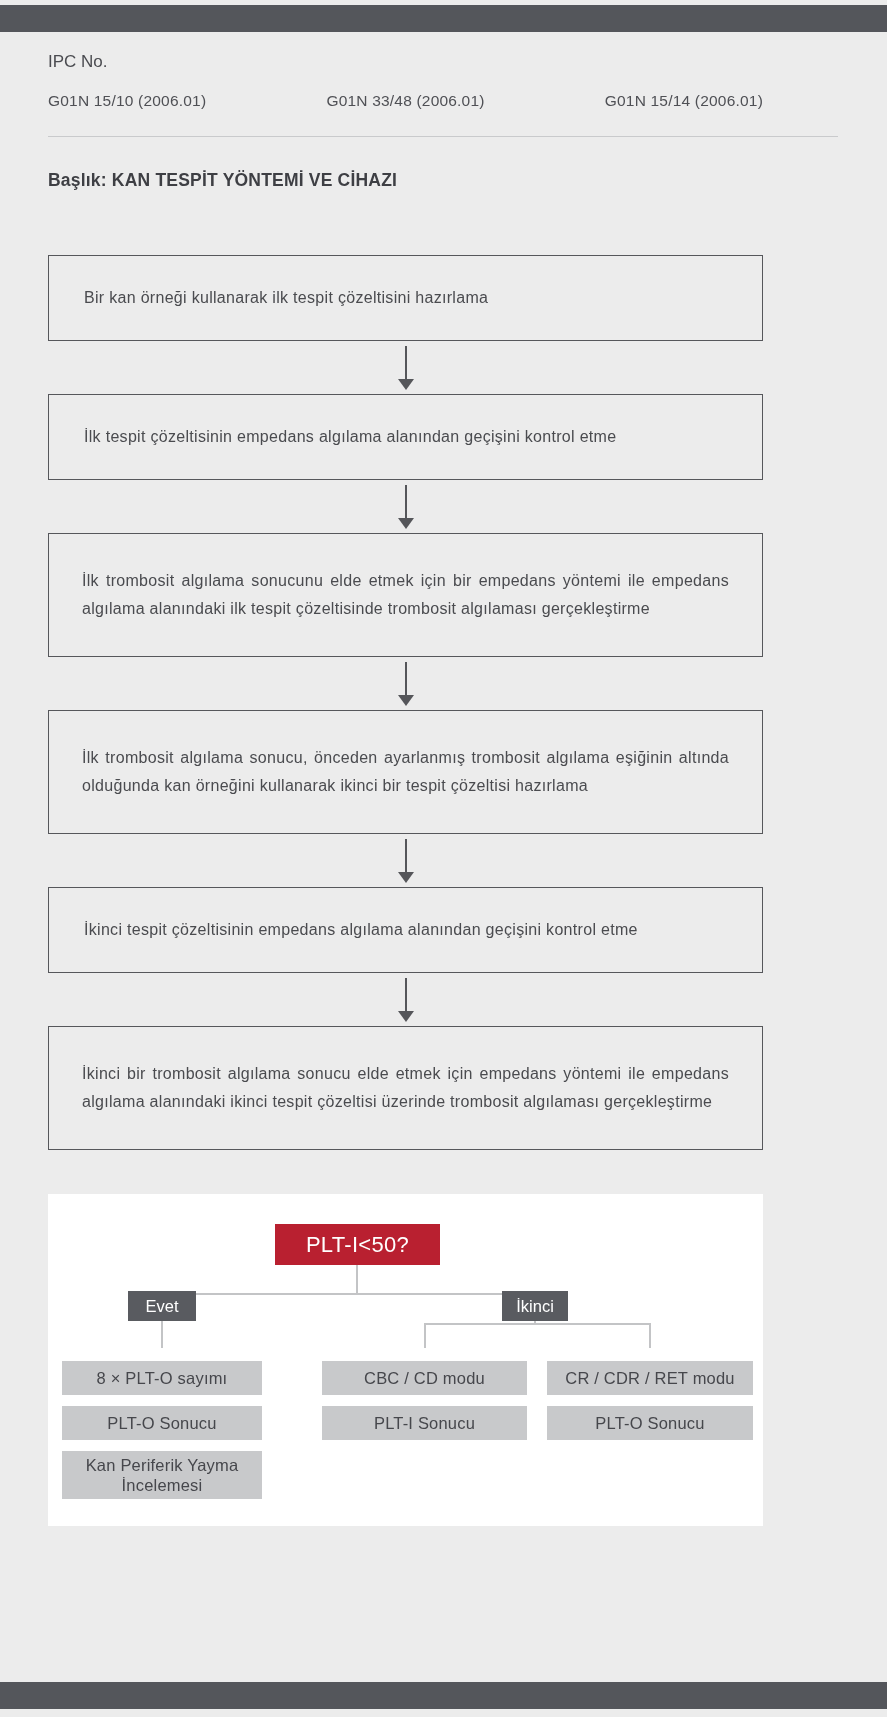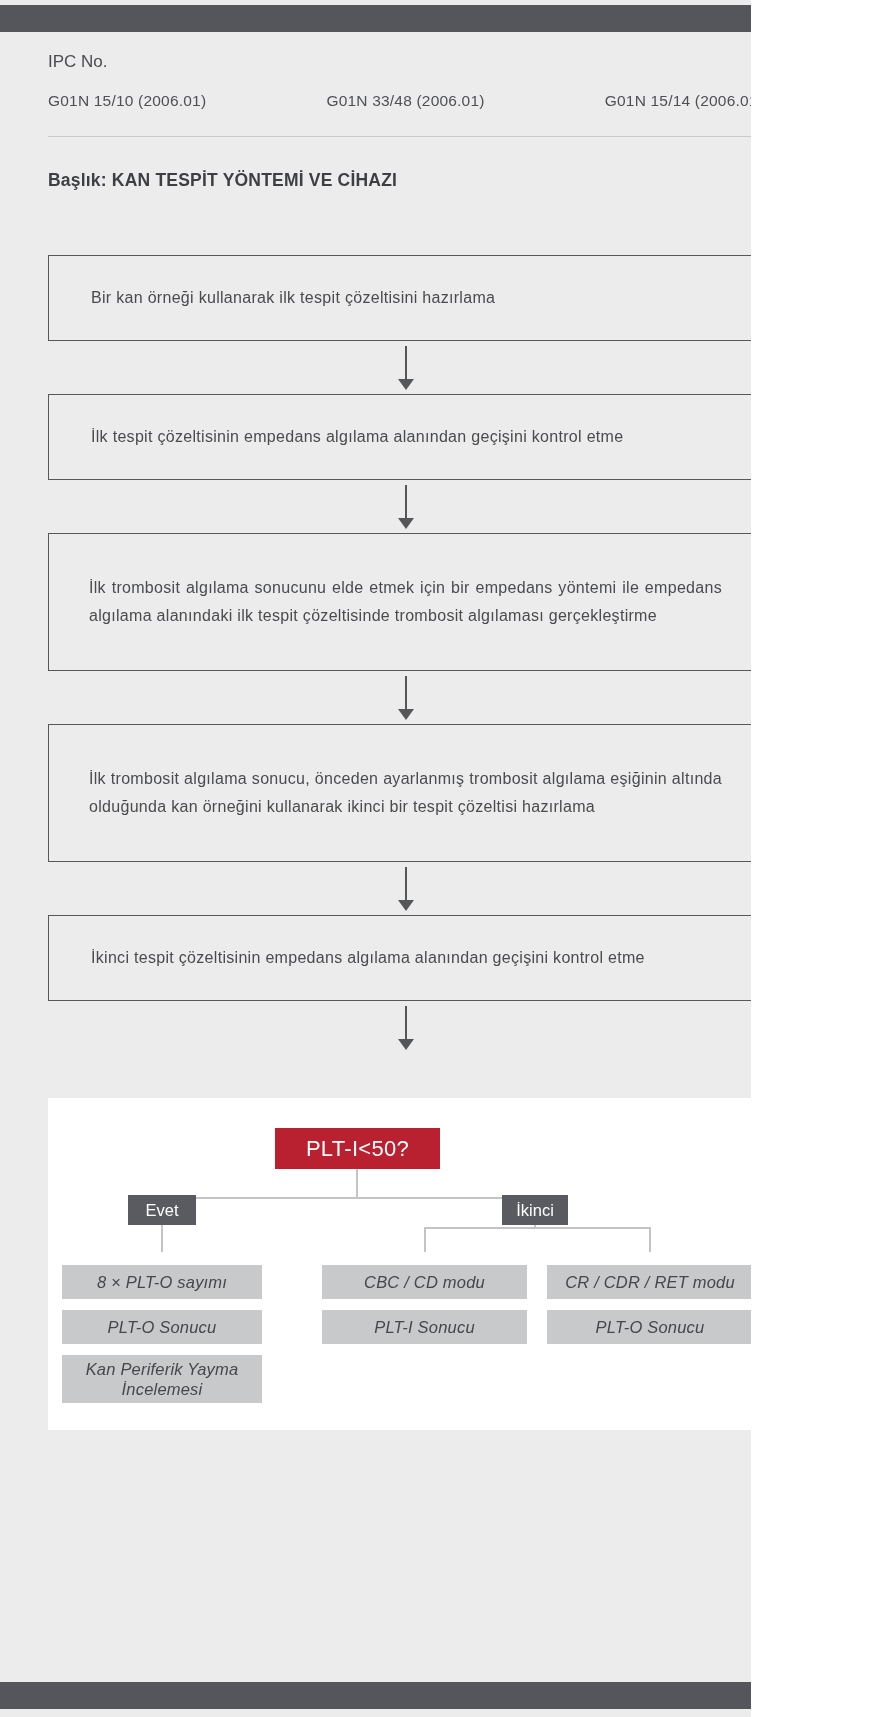--- a/index.html
+++ b/index.html
@@ -1,18 +1,18 @@
 <!DOCTYPE html>
 <html><head>
 <meta charset="utf-8">
 <style>
   html, body { margin: 0; padding: 0; }
   .page {
     position: relative;
-    width: 751px;
+    width: 887px;
     height: 1717px;
     background: #ececec;
     font-family: "Liberation Sans", sans-serif;
     overflow: hidden;
   }
   .bar {
     position: absolute;
     left: 0;
     width: 100%;
     height: 27px;
@@ -61,21 +61,21 @@
     display: flex;
     align-items: center;
     font-size: 16px;
     color: #4a4b4f;
     letter-spacing: 0.3px;
     line-height: 28px;
     background: transparent;
   }
   .fbox.single { height: 84px; }
   .fbox.multi { padding: 28px 28px; }
-  .fbox p { margin: 12px; }
+  .fbox p { margin: 5px; }
   .fbox.multi p { text-align: justify; }
 
   .arrow-wrap {
     height: 53px;
     display: flex;
     flex-direction: column;
     align-items: center;
     justify-content: center;
   }
   .arrow-stem { width: 2px; height: 33px; background: #55565a; }
@@ -110,21 +110,20 @@
   .branch-node {
     background: #595b60; color: #ffffff;
     font-size: 16.5px; height: 30px;
   }
   .yes-node { left: 80px; top: 84px; width: 68px; }
   .no-node  { left: 454px; top: 84px; width: 66px; }
   .gbox {
     background: #c8c9cb; color: #46474c;
     font-size: 16.5px; line-height: 20px;
     letter-spacing: 0.2px;
-    font-style: italic;
   }
   .col-left  { left: 14px;  width: 200px; }
   .col-mid   { left: 274px; width: 205px; }
   .col-right { left: 499px; width: 206px; }
   .h34 { height: 34px; }
   .h48 { height: 48px; }
 </style>
 </head>
 <body>
 
@@ -186,20 +185,23 @@
 
       <div class="fbox single">
         <p>İkinci tespit çözeltisinin empedans algılama alanından geçişini kontrol etme</p>
       </div>
 
       <div class="arrow-wrap">
         <div class="arrow-stem"></div>
         <div class="arrow-head"></div>
       </div>
 
+      <div class="fbox multi">
+        <p>İkinci bir trombosit algılama sonucu elde etmek için empedans yöntemi ile empedans algılama alanındaki ikinci tespit çözeltisi üzerinde trombosit algılaması gerçekleştirme</p>
+      </div>
 
     </div>
 
     <div class="panel">
 
       <div class="tline" style="left:308px; top:58px; width:2px; height:42px;"></div>
       <div class="tline" style="left:114px; top:99px; width:374px; height:2px;"></div>
       <div class="tline" style="left:113px; top:114px; width:2px; height:40px;"></div>
       <div class="tline" style="left:486px; top:114px; width:2px; height:16px;"></div>
       <div class="tline" style="left:376px; top:129px; width:227px; height:2px;"></div>

